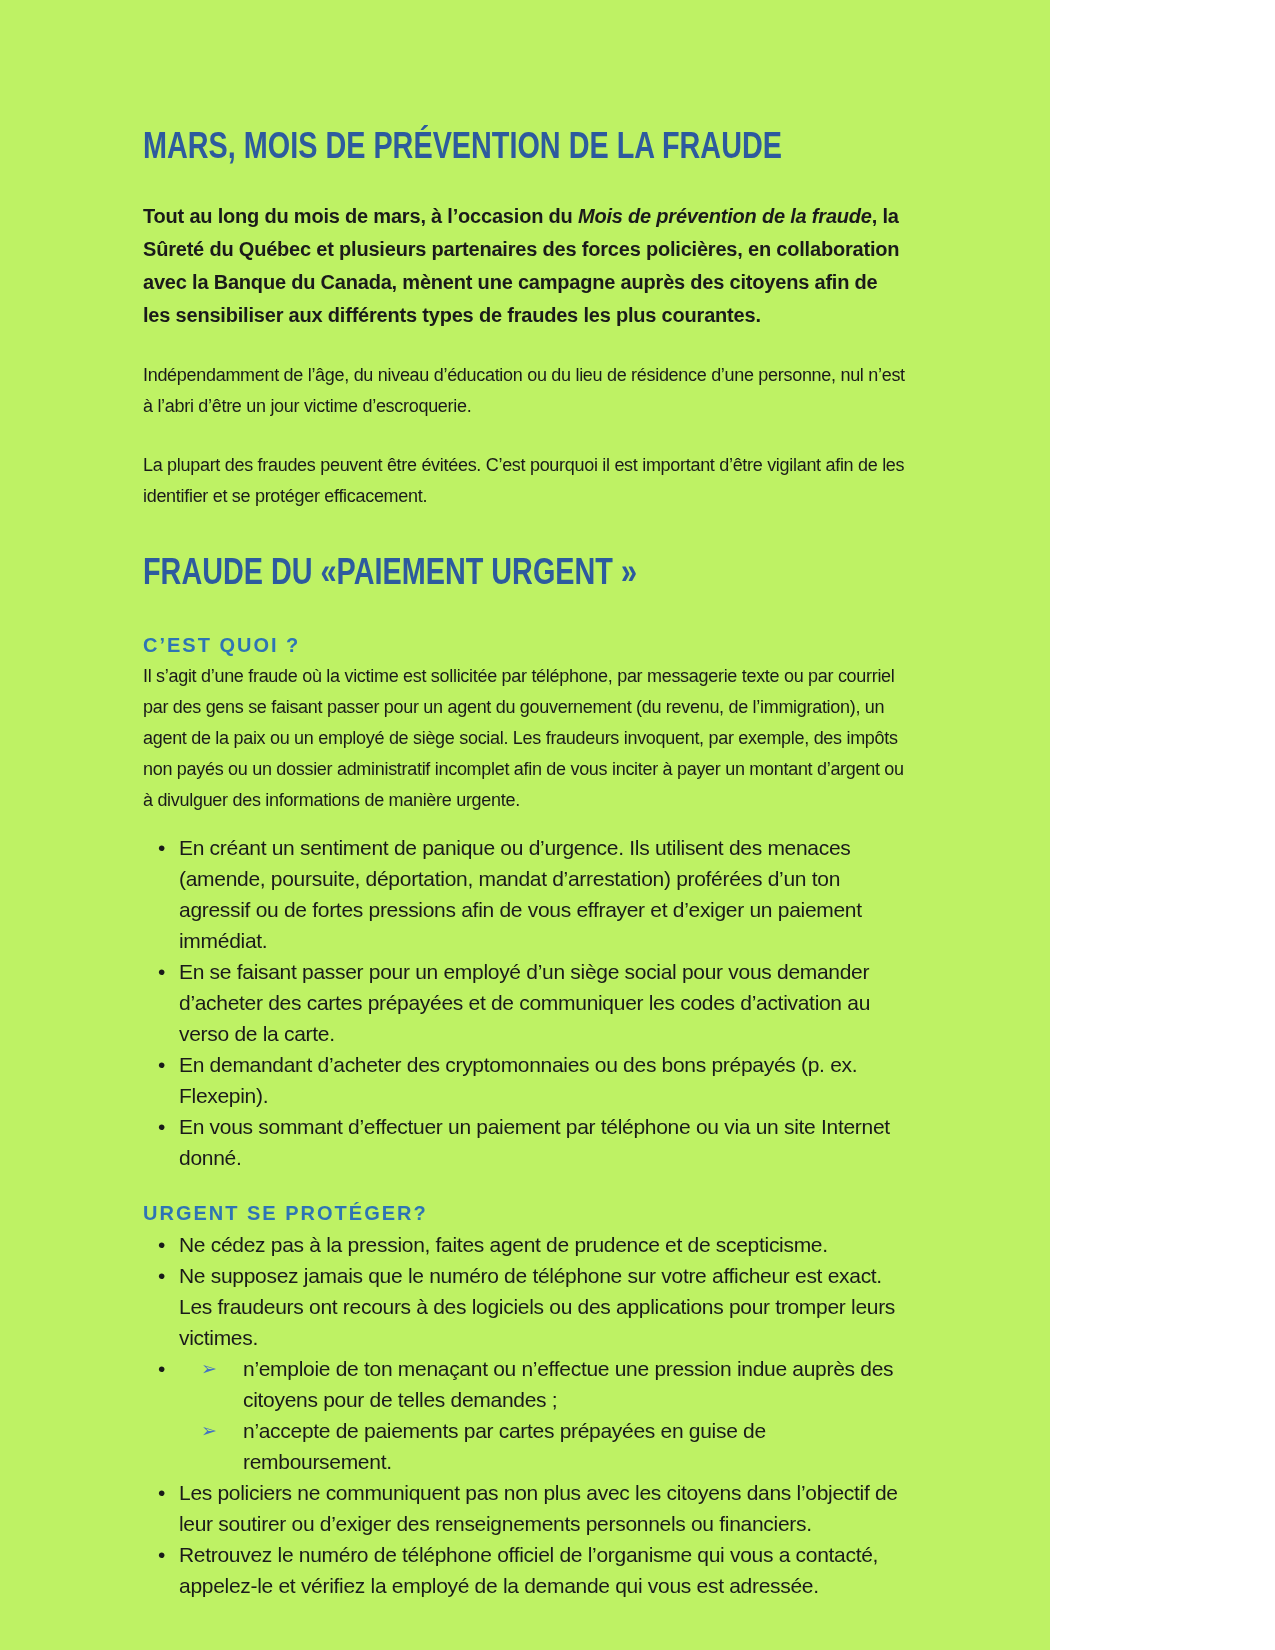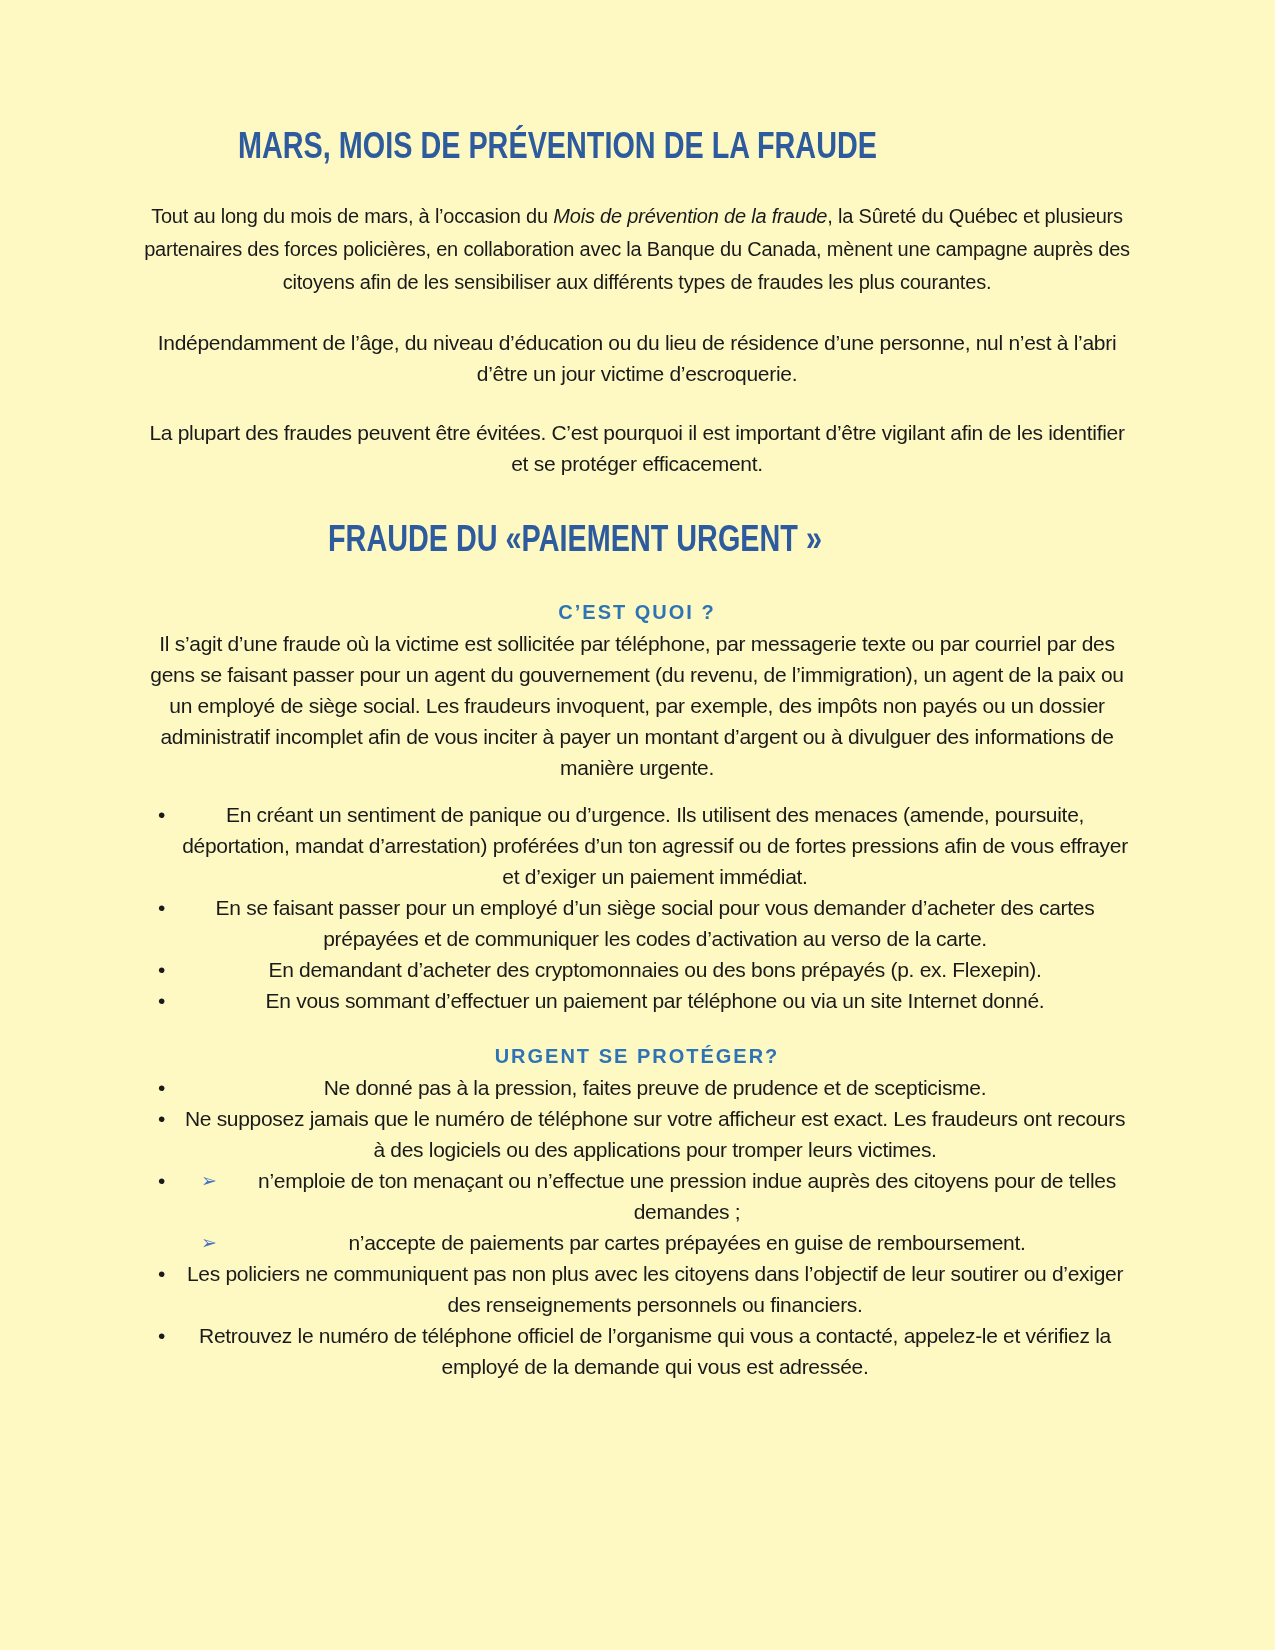--- a/index.html
+++ b/index.html
@@ -1,26 +1,25 @@
 <!DOCTYPE html>
 <html lang="fr" style="--heading: #2d5b9e; --subheading: #2e74b5; --arrow: #4472c4; --text: #1a1a1a;"><head>
 <meta charset="utf-8">
 <style>
   html,body{margin:0;padding:0;background:#ffffff;}
   .page{
     position:relative;
-    width:1275px;
+    width:1050px;
     height:1650px;
     box-sizing:border-box;
-    background:#fef9c3;
+    background:#bef264;
     padding:126px 144px 0 143px;
     font-family:"Liberation Sans", sans-serif;
     color:var(--text,#1a1a1a);
     overflow:hidden;
-    text-align:center;
   }
   .h-main{
     margin:0 0 34px 0;
     font-size:36px;
     font-weight:bold;
     color:var(--heading,#2d5b9e);
     line-height:1.1;
     white-space:nowrap;
   }
   .h-main .condensed{
@@ -44,26 +43,26 @@
   .h-sub{
     margin:28px 0 4px 0;
     font-size:20px;
     font-weight:bold;
     letter-spacing:2px;
     color:var(--subheading,#2e74b5);
     line-height:1.2;
   }
   p{
     margin:0 0 28px 0;
-    font-size:21px;
+    font-size:18px;
     line-height:31px;
     letter-spacing:-0.3px;
   }
   p.intro{
-    font-weight:normal;
+    font-weight:bold;
     font-size:20px;
     line-height:33px;
     letter-spacing:-0.2px;
   }
   p.lede{ margin-bottom:16px; }
   .italic{ font-style:italic; }
   ul.bullets{
     list-style:none;
     margin:0;
     padding:0;
@@ -122,21 +121,21 @@
 
   <ul class="bullets">
     <li><span class="marker">•</span><span>En créant un sentiment de panique ou d’urgence. Ils utilisent des menaces (amende, poursuite, déportation, mandat d’arrestation) proférées d’un ton agressif ou de fortes pressions afin de vous effrayer et d’exiger un paiement immédiat.</span></li>
     <li><span class="marker">•</span><span>En se faisant passer pour un employé d’un siège social pour vous demander d’acheter des cartes prépayées et de communiquer les codes d’activation au verso de la carte.</span></li>
     <li><span class="marker">•</span><span>En demandant d’acheter des cryptomonnaies ou des bons prépayés (p. ex. Flexepin).</span></li>
     <li><span class="marker">•</span><span>En vous sommant d’effectuer un paiement par téléphone ou via un site Internet donné.</span></li>
   </ul>
 
   <h3 class="h-sub">URGENT SE PROTÉGER?</h3>
   <ul class="bullets">
-    <li><span class="marker">•</span><span>Ne donné pas à la pression, faites preuve de prudence et de scepticisme.</span></li>
+    <li><span class="marker">•</span><span>Ne cédez pas à la pression, faites agent de prudence et de scepticisme.</span></li>
     <li><span class="marker">•</span><span>Ne supposez jamais que le numéro de téléphone sur votre afficheur est exact. Les fraudeurs ont recours à des logiciels ou des applications pour tromper leurs victimes.</span></li>
     <li><span class="marker">•</span>
       <ul class="subarrows">
         <li><span class="marker">➢</span><span>n’emploie de ton menaçant ou n’effectue une pression indue auprès des citoyens pour de telles demandes ;</span></li>
         <li><span class="marker">➢</span><span>n’accepte de paiements par cartes prépayées en guise de remboursement.</span></li>
       </ul>
     </li>
     <li><span class="marker">•</span><span>Les policiers ne communiquent pas non plus avec les citoyens dans l’objectif de leur soutirer ou d’exiger des renseignements personnels ou financiers.</span></li>
     <li><span class="marker">•</span><span>Retrouvez le numéro de téléphone officiel de l’organisme qui vous a contacté, appelez-le et vérifiez la employé de la demande qui vous est adressée.</span></li>
   </ul>

